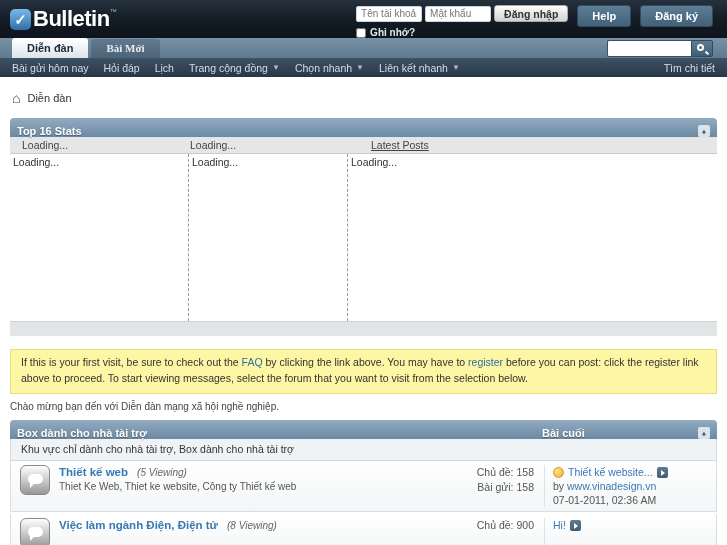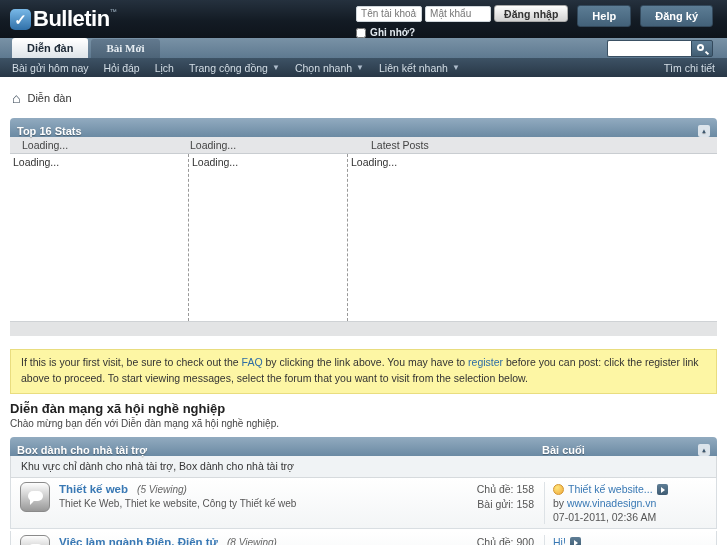--- a/index.html
+++ b/index.html
@@ -41,21 +41,21 @@
 
   
   .breadcrumb { margin:13px 0 0 12px; display:flex; align-items:center; color:#333; font-size:11px; }
   .home-ic { font-size:14px; color:#2e3e4e; margin-right:7px; cursor:pointer; }
 
   
   .panel { margin:12px 10px 0; }
   .panel-header { height:19px; background:linear-gradient(#92abc0,#6b8aa3); border-radius:4px 4px 0 0; display:flex; align-items:flex-end; padding:0 7px; color:#fff; font-weight:bold; font-size:11px; text-shadow:0 1px 1px rgba(0,0,0,.35); }
   .collapse-btn { margin-left:auto; width:12px; height:12px; background:#dce4eb; border-radius:2px; color:#3d576e; font-size:6px; display:flex; align-items:center; justify-content:center; cursor:pointer; }
   .stats-subheader { display:flex; height:17px; align-items:center; background:#e5e6e8; border-bottom:1px solid #c9cdd1; font-size:10.5px; color:#444; }
-  .sc1 { width:178px; padding-left:12px; } .sc2 { width:159px; padding-left:2px; } .sc3 { flex:1; padding-left:24px; }
+  .sc1 { width:178px; padding-left:12px; } .sc2 { width:159px; padding-left:2px; } .sc3 { flex:1; padding-left:24px;text-decoration:underline; }
   .stats-body { height:167px; background:#fff; position:relative; font-size:10.5px; color:#333; }
   .bcol { position:absolute; top:0; bottom:0; padding:2px 0 0 3px; }
   .bcol1 { left:0; width:178px; }
   .bcol2 { left:178px; width:159px; border-left:1px dashed #999; }
   .bcol3 { left:337px; right:0; border-left:1px dashed #999; }
   .stats-footer { height:15px; background:#e3e4e5; border-top:1px solid #cfd2d5; }
 
   
   .notice { margin:13px 10px 0; background:#fdf6a4; border:1px solid #e9dd7f; padding:5px 10px 6px; font-size:10.5px; color:#333; line-height:1.5; }
   .notice a { color:#2e6da4; font-weight:normal; }
@@ -171,21 +171,20 @@
     <div class="bcol bcol3">Loading...</div>
   </div>
   <div class="stats-footer"></div>
 </section>
 
 <div class="notice">
   <span>If this is your first visit, be sure to check out the </span><a>FAQ</a><span> by clicking the link above. You may have to </span><a>register</a><span> before you can post: click the register link above to proceed. To start viewing messages, select the forum that you want to visit from the selection below.</span>
 </div>
 
 <div class="welcome">
-  <div class="welcome-title">Diễn đàn mạng xã hội nghề nghiệp</div>
   <div class="welcome-sub">Chào mừng bạn đến với Diễn đàn mạng xã hội nghề nghiệp.</div>
 </div>
 
 <section class="cat">
   <div class="panel-header">
     <span style="flex:1">Box dành cho nhà tài trợ</span>
     <span class="lp-head">Bài cuối</span>
     <span class="collapse-btn">▲</span>
   </div>
   <div class="cat-desc">Khu vực chỉ dành cho nhà tài trợ, Box dành cho nhà tài trợ</div>

